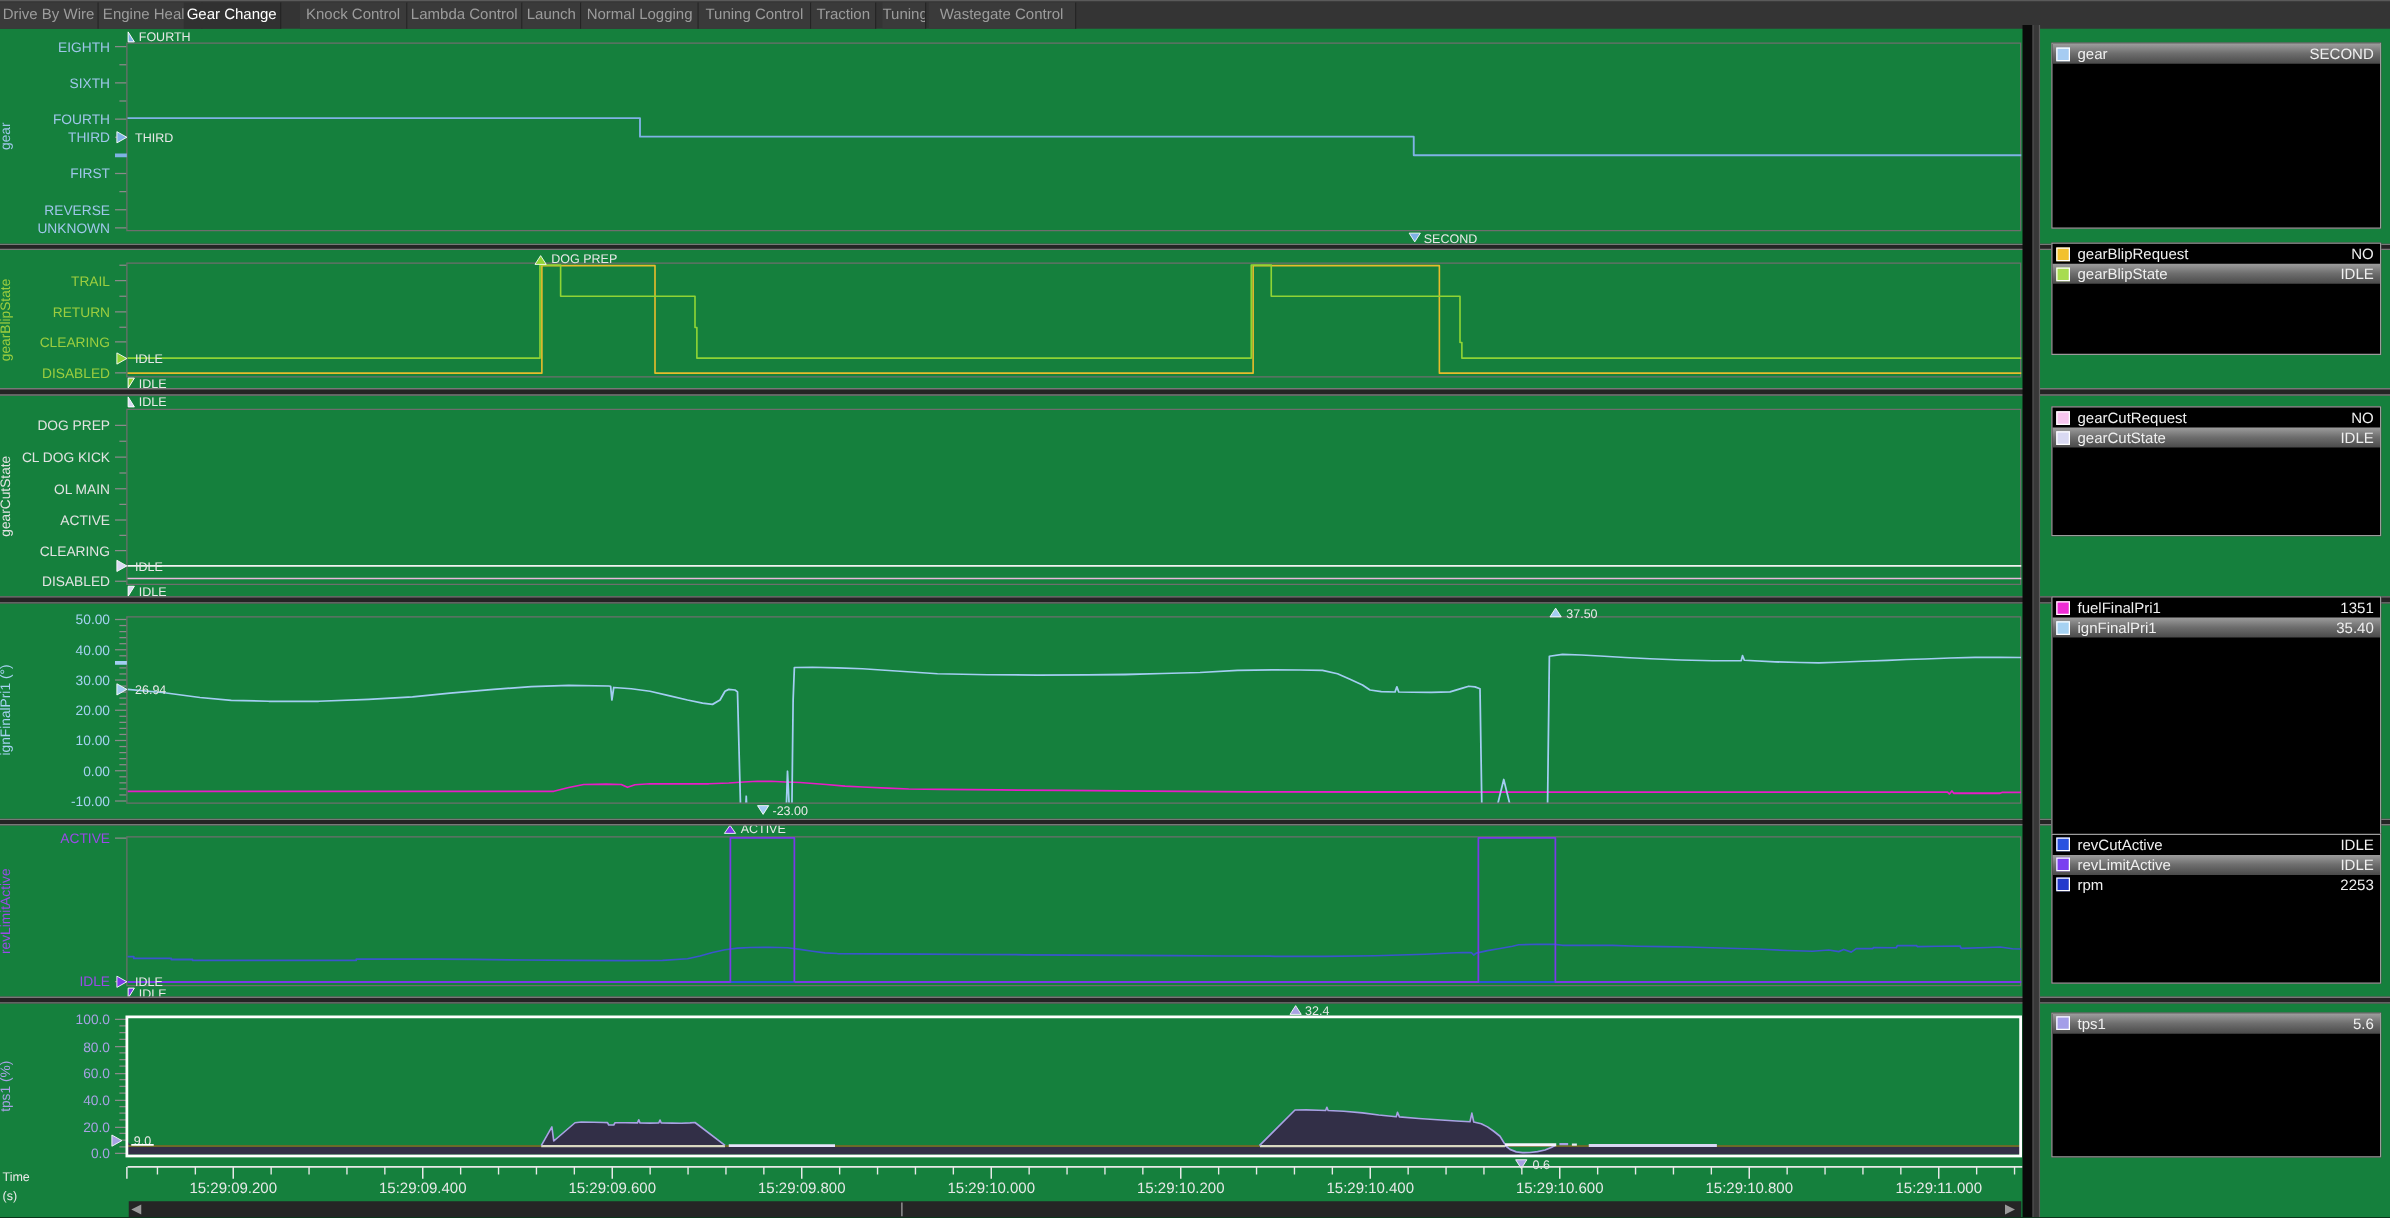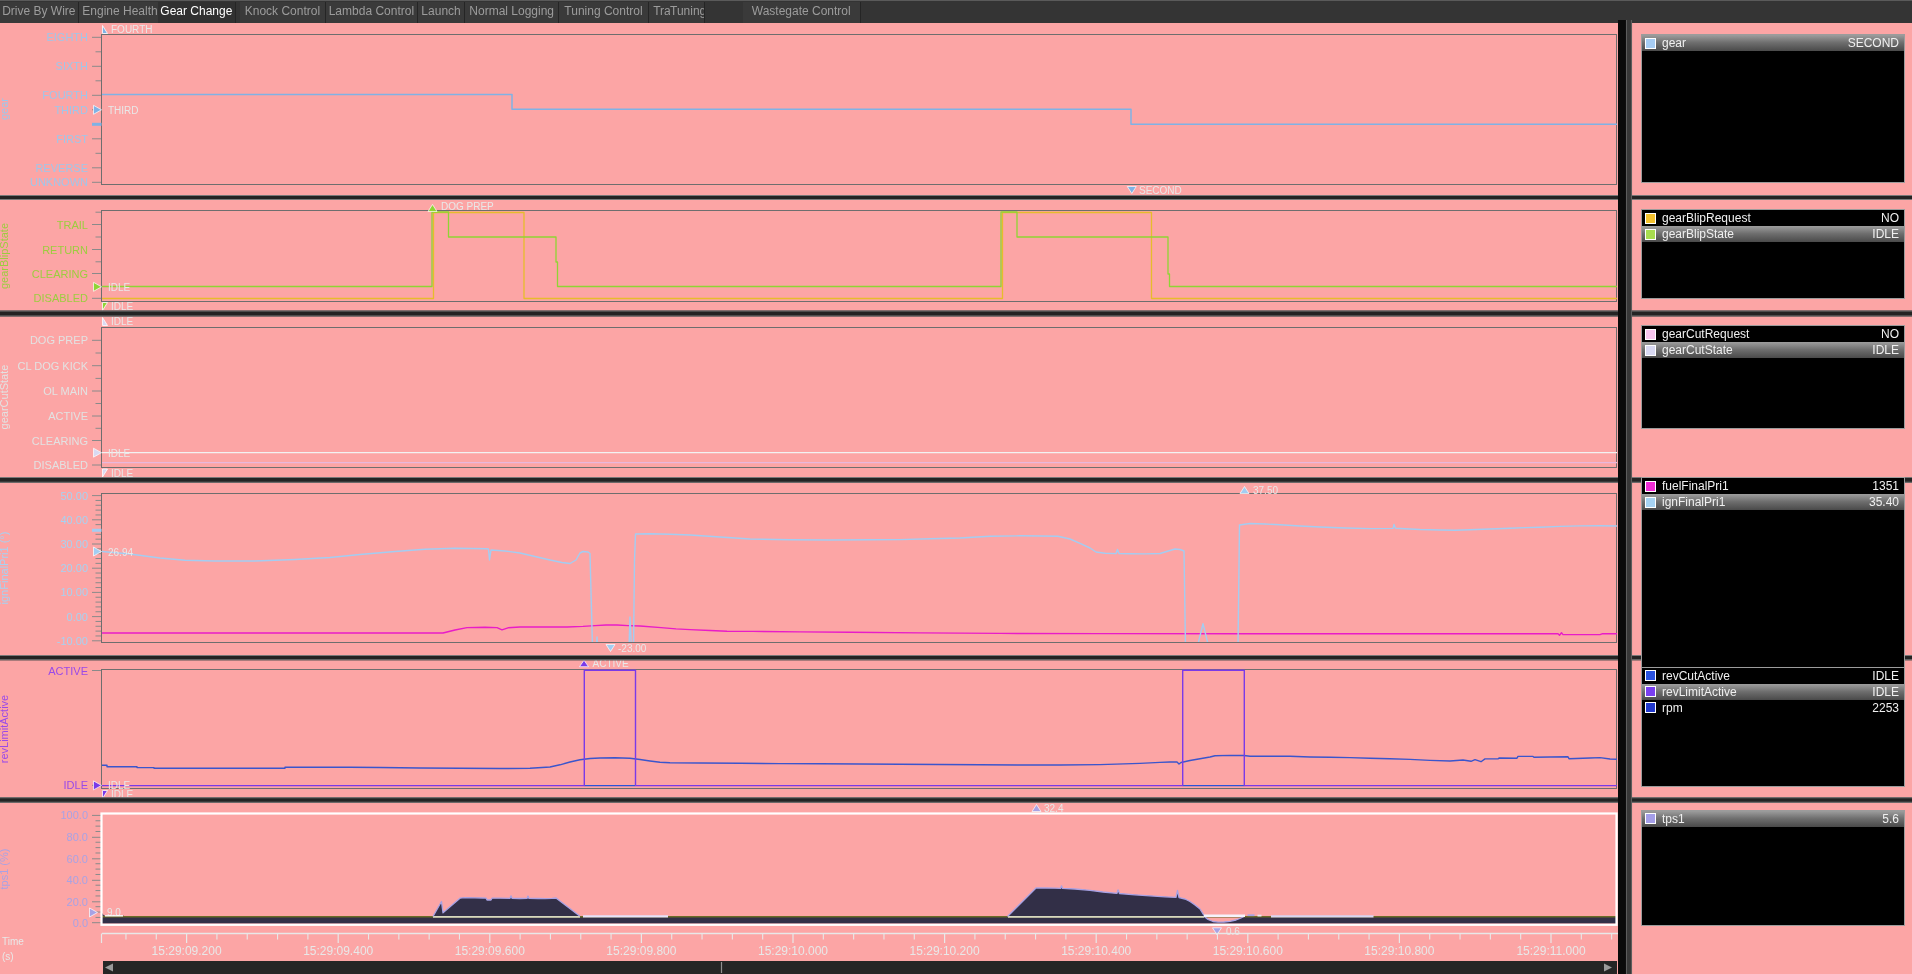--- a/index.html
+++ b/index.html
@@ -1,40 +1,40 @@
 <!DOCTYPE html>
 <html><head><meta charset="utf-8">
 <style>
 *{margin:0;padding:0;box-sizing:border-box}
 html,body{width:1912px;height:974px;background:#000;overflow:hidden;font-family:"Liberation Sans",sans-serif}
-#root{position:relative;width:1912px;height:974px;background:#fca5a5}
+#root{position:relative;width:1912px;height:974px;background:#15803d}
 #tabbar{position:absolute;left:0;top:0;width:1912px;height:23px;background:#343434;border-top:1px solid #5a5a5a}
 .tab{position:absolute;top:1px;height:21px;line-height:19px;text-align:center;font-size:12px;color:#9c9c9c;background:#3a3a3a;border-right:1px solid #252525;overflow:hidden;white-space:nowrap}
 .tab.sel{color:#ffffff;background:#313131}
 svg{position:absolute;left:0;top:0}
 .lbox{position:absolute;left:1641px;width:264px;background:#000;border:1px solid #9c9c9c}
 .lrow{position:relative;height:16px;display:flex;align-items:center;font-size:12px;color:#f0f0f0}
 .lrow.hl{background:linear-gradient(180deg,#9d9d9d 0%,#6e6e6e 48%,#4a4a4a 100%)}
 .sw{display:inline-block;width:11px;height:11px;margin-left:3px;border:1px solid #ffffff}
 .nm{margin-left:6px;flex:1;white-space:nowrap}
 .vl{margin-right:5px}
 </style></head>
 <body>
 <div id="root">
 <div id="tabbar">
 <div class="tab" style="left:0px;width:78.6px">Drive By Wire</div>
 <div class="tab" style="left:78.6px;width:83.80000000000001px">Engine Health</div>
-<div class="tab sel" style="left:158px;width:77.69999999999999px">Gear Change</div>
+<div class="tab sel" style="left:147px;width:77.69999999999999px">Gear Change</div>
 <div class="tab" style="left:240.1px;width:85.70000000000002px">Knock Control</div>
 <div class="tab" style="left:325.8px;width:92.19999999999999px">Lambda Control</div>
 <div class="tab" style="left:418.0px;width:47.10000000000002px">Launch</div>
 <div class="tab" style="left:465.1px;width:94.19999999999993px">Normal Logging</div>
 <div class="tab" style="left:559.3px;width:89.40000000000009px">Tuning Control</div>
 <div class="tab" style="left:648.7px;width:52.799999999999955px">Traction</div>
-<div class="tab" style="left:670px;width:35px">Tuning</div>
+<div class="tab" style="left:706px;width:35px">Tuning</div>
 <div class="tab" style="left:742.9px;width:117.70000000000005px">Wastegate Control</div>
 </div>
 <svg width="1912" height="974" viewBox="0 0 1912 974">
 <defs>
         <clipPath id="clip4">
           <rect x="102" y="493" width="1515" height="149"></rect>
         </clipPath>
       </defs>
 <rect x="101.5" y="34.5" width="1515" height="150.0" fill="none" stroke="#6e6e6e" stroke-width="1.0"></rect>
 <line x1="92" y1="37.3" x2="101" y2="37.3" stroke="#8a8a8a" stroke-width="1"></line>
@@ -317,21 +317,21 @@
 <polygon points="113,963.5 113,971.5 105,967.5" fill="#9a9a9a"></polygon>
 <polygon points="1604,963.5 1604,971.5 1612,967.5" fill="#9a9a9a"></polygon>
 </svg>
 <div class="lbox" style="top:34px;height:148.5px">
       <div class="lrow hl">
         <span class="sw" style="background:#a6ccf2"></span>
         <span class="nm">gear</span>
         <span class="vl">SECOND</span>
       </div>
     </div>
-<div class="lbox" style="top:209px;height:89.5px">
+<div class="lbox" style="top:194px;height:89.5px">
       <div class="lrow">
         <span class="sw" style="background:#f2c12e"></span>
         <span class="nm">gearBlipRequest</span>
         <span class="vl">NO</span>
       </div>
       <div class="lrow hl">
         <span class="sw" style="background:#a8dc50"></span>
         <span class="nm">gearBlipState</span>
         <span class="vl">IDLE</span>
       </div>

